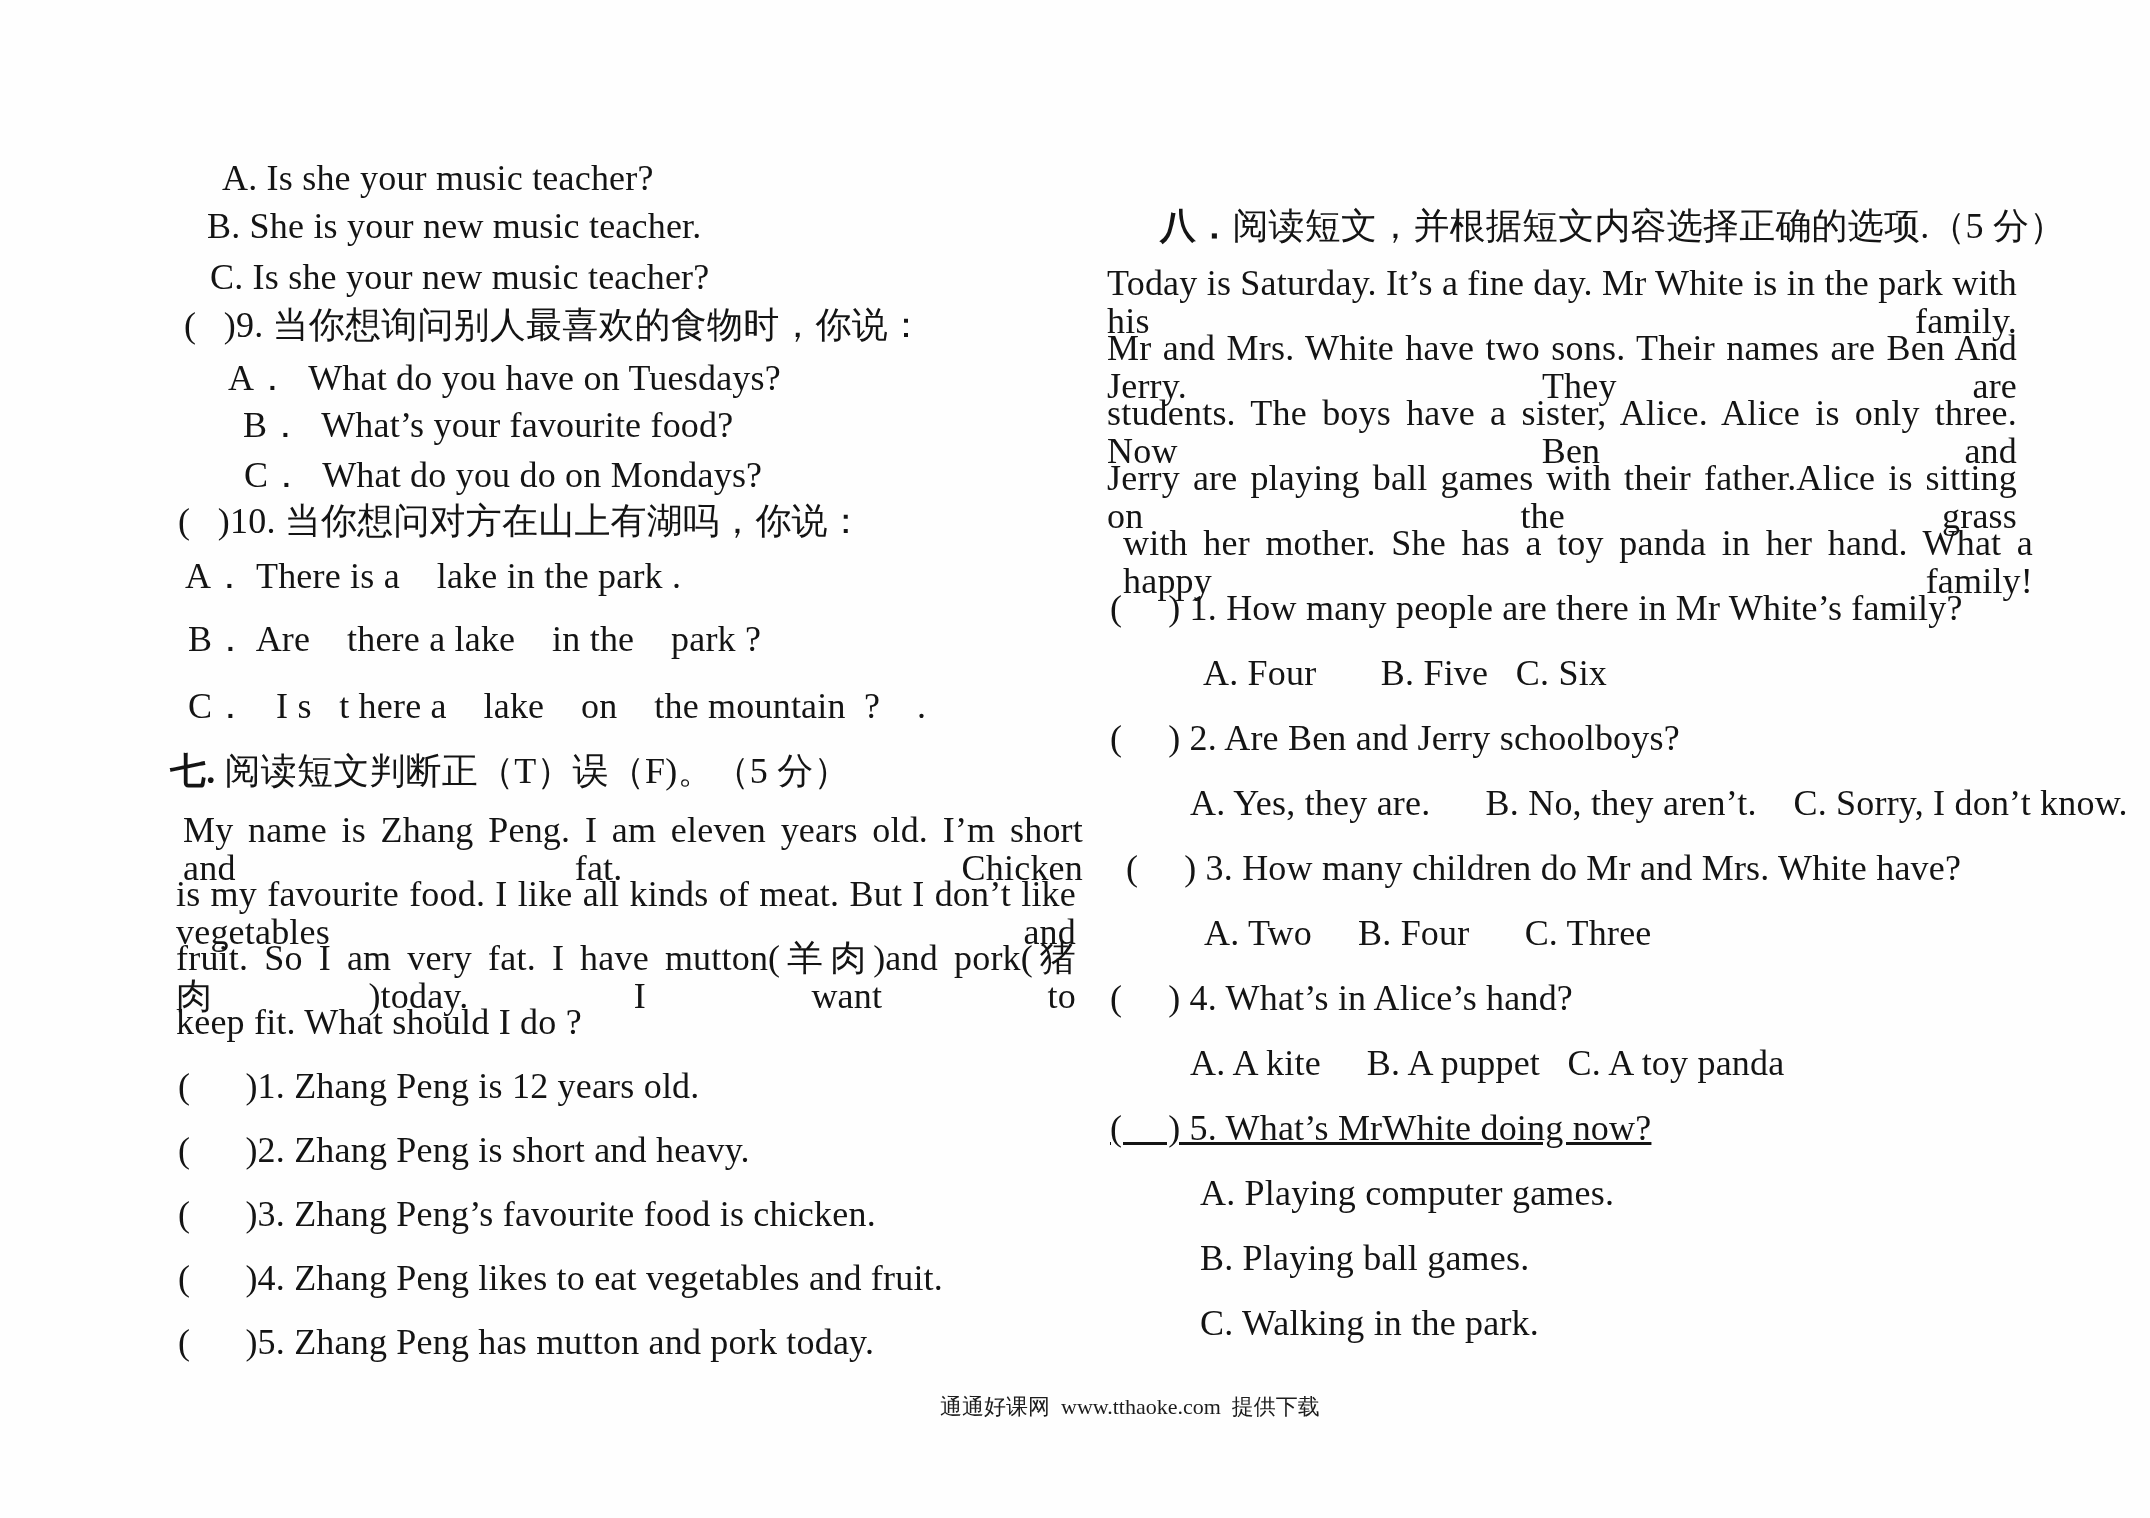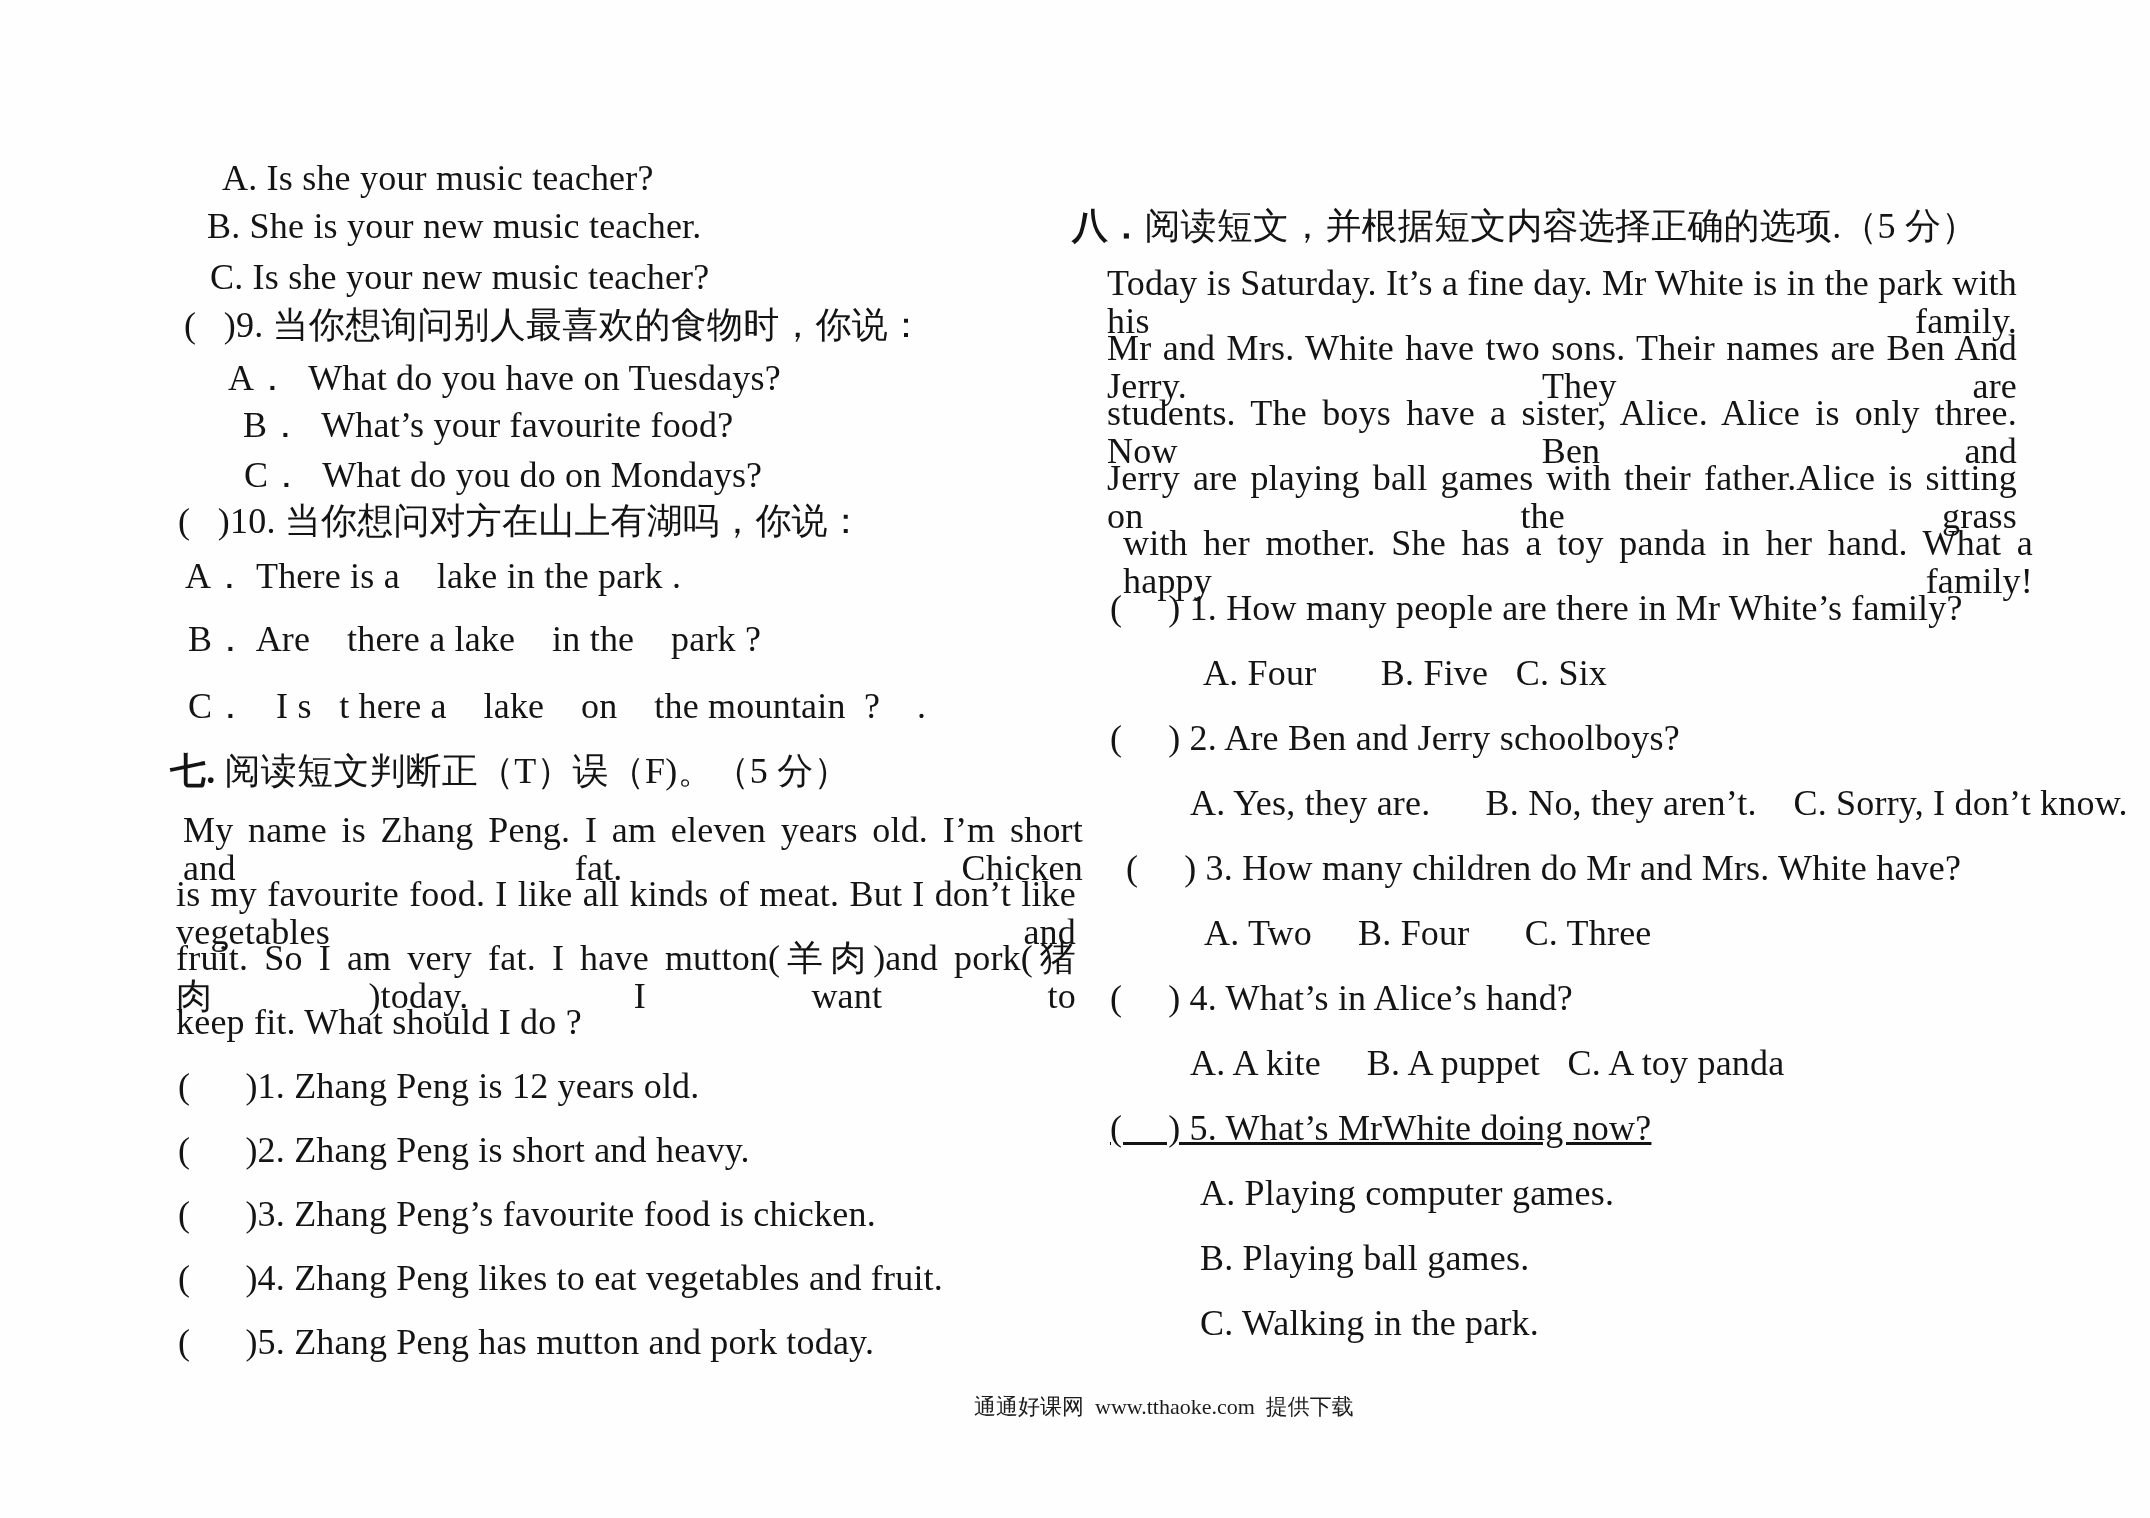--- a/index.html
+++ b/index.html
@@ -59,21 +59,21 @@
   <div class="ln jst" style="left:176px;top:875px;width:900px;">is my favourite food. I like all kinds of meat. But I don’t like vegetables and</div>
   <div class="ln jst" style="left:176px;top:939px;width:900px;">fruit. So I am very fat. I have mutton(羊肉)and pork(猪肉)today. I want to</div>
   <div class="ln" style="left:176px;top:1003px;">keep fit. What should I do ?</div>
 
   <div class="ln" style="left:178px;top:1067px;">(      )1. Zhang Peng is 12 years old.</div>
   <div class="ln" style="left:178px;top:1131px;">(      )2. Zhang Peng is short and heavy.</div>
   <div class="ln" style="left:178px;top:1195px;">(      )3. Zhang Peng’s favourite food is chicken.</div>
   <div class="ln" style="left:178px;top:1259px;">(      )4. Zhang Peng likes to eat vegetables and fruit.</div>
   <div class="ln" style="left:178px;top:1323px;">(      )5. Zhang Peng has mutton and pork today.</div>
 
-  <div class="ln" style="left:1072px;top:207px;"><span class="hnum">八．</span><span>阅读短文，并根据短文内容选择正确的选项.（5 分）</span></div>
+  <div class="ln" style="left:1160px;top:207px;"><span class="hnum">八．</span><span>阅读短文，并根据短文内容选择正确的选项.（5 分）</span></div>
 
   <div class="ln jst" style="left:1107px;top:264px;width:910px;">Today is Saturday. It’s a fine day. Mr White is in the park with his family.</div>
   <div class="ln jst" style="left:1107px;top:329px;width:910px;">Mr and Mrs. White have two sons. Their names are Ben And Jerry. They are</div>
   <div class="ln jst" style="left:1107px;top:394px;width:910px;">students. The boys have a sister, Alice. Alice is only three. Now Ben and</div>
   <div class="ln jst" style="left:1107px;top:459px;width:910px;">Jerry are playing ball games with their father.Alice is sitting on the grass</div>
   <div class="ln jst" style="left:1107px;top:524px;width:910px;margin-left:16px;">with her mother. She has a toy panda in her hand. What a happy family!</div>
 
   <div class="ln" style="left:1110px;top:589px;">(     ) 1. How many people are there in Mr White’s family?</div>
   <div class="ln" style="left:1203px;top:654px;">A. Four       B. Five   C. Six</div>
 
@@ -84,15 +84,15 @@
   <div class="ln" style="left:1204px;top:914px;">A. Two     B. Four      C. Three</div>
 
   <div class="ln" style="left:1110px;top:979px;">(     ) 4. What’s in Alice’s hand?</div>
   <div class="ln" style="left:1190px;top:1044px;">A. A kite     B. A puppet   C. A toy panda</div>
 
   <div class="ln" style="left:1110px;top:1109px;text-decoration:underline;">(     ) 5. What’s MrWhite doing now?</div>
   <div class="ln" style="left:1200px;top:1174px;">A. Playing computer games.</div>
   <div class="ln" style="left:1200px;top:1239px;">B. Playing ball games.</div>
   <div class="ln" style="left:1200px;top:1304px;">C. Walking in the park.</div>
 
-  <div class="footer" style="left:974px;top:1393px;">通通好课网  www.tthaoke.com  提供下载</div>
+  <div class="footer" style="left:940px;top:1393px;">通通好课网  www.tthaoke.com  提供下载</div>
 
 </div>
 
 </body></html>

